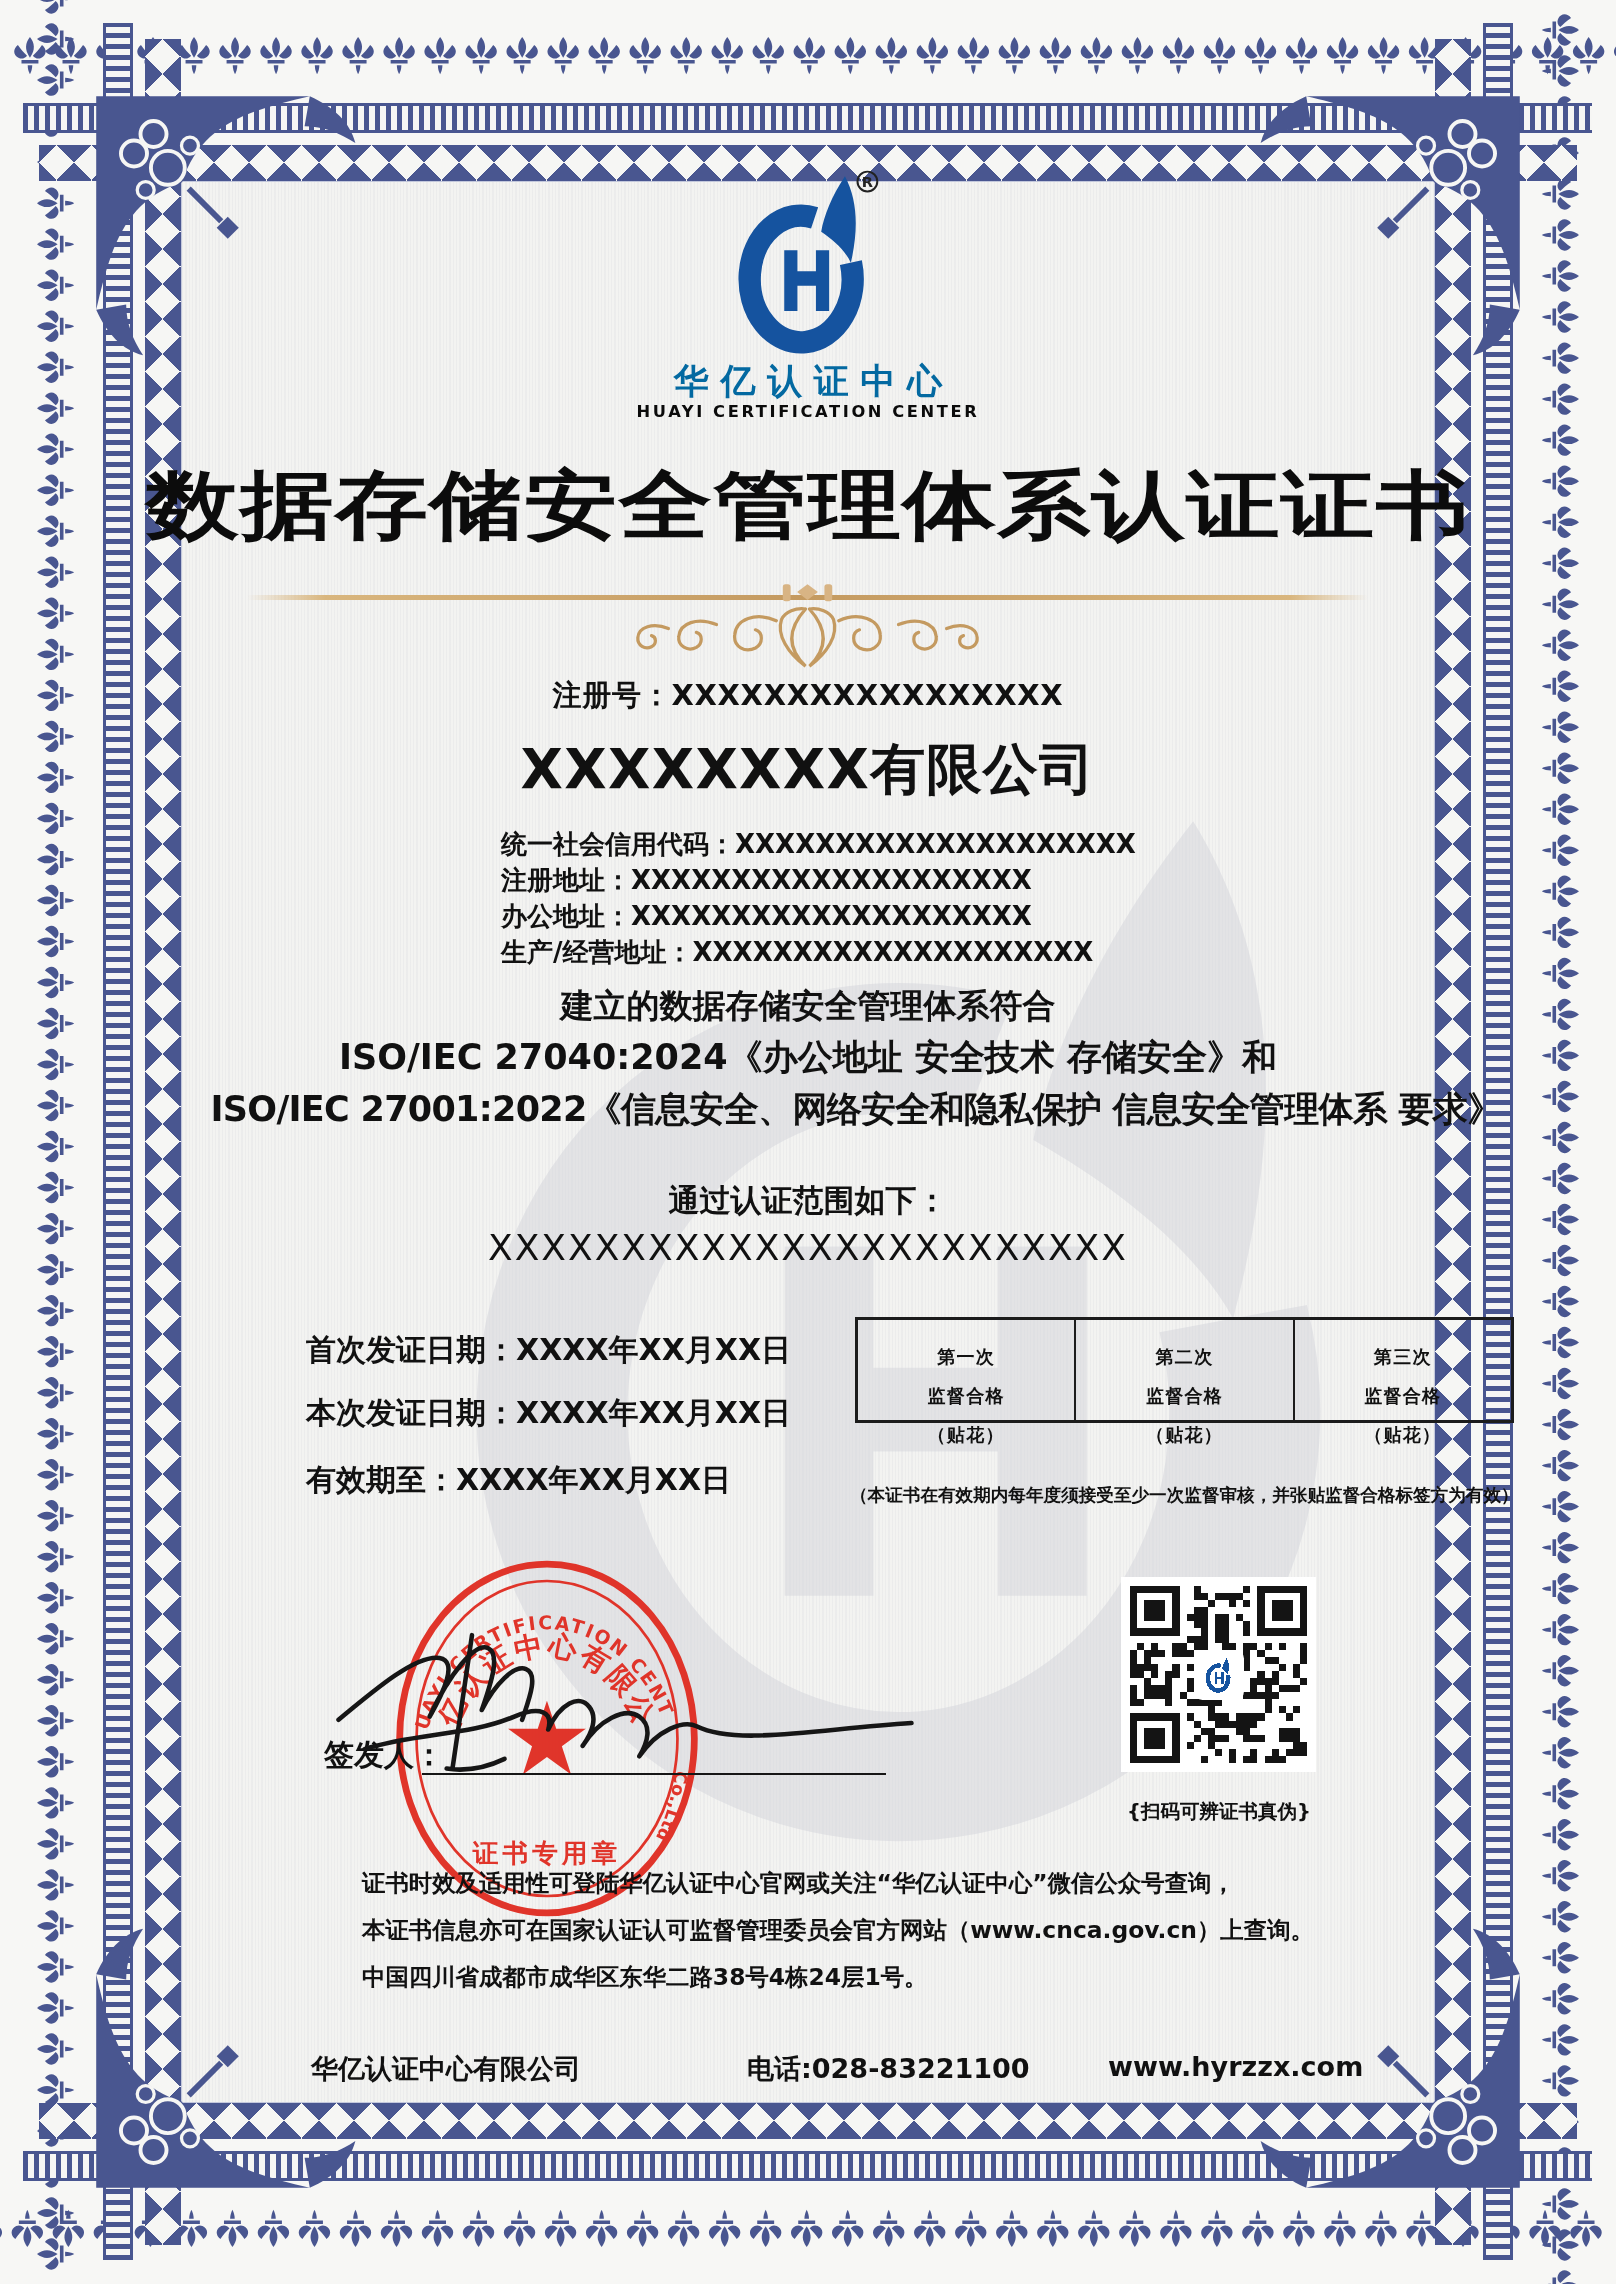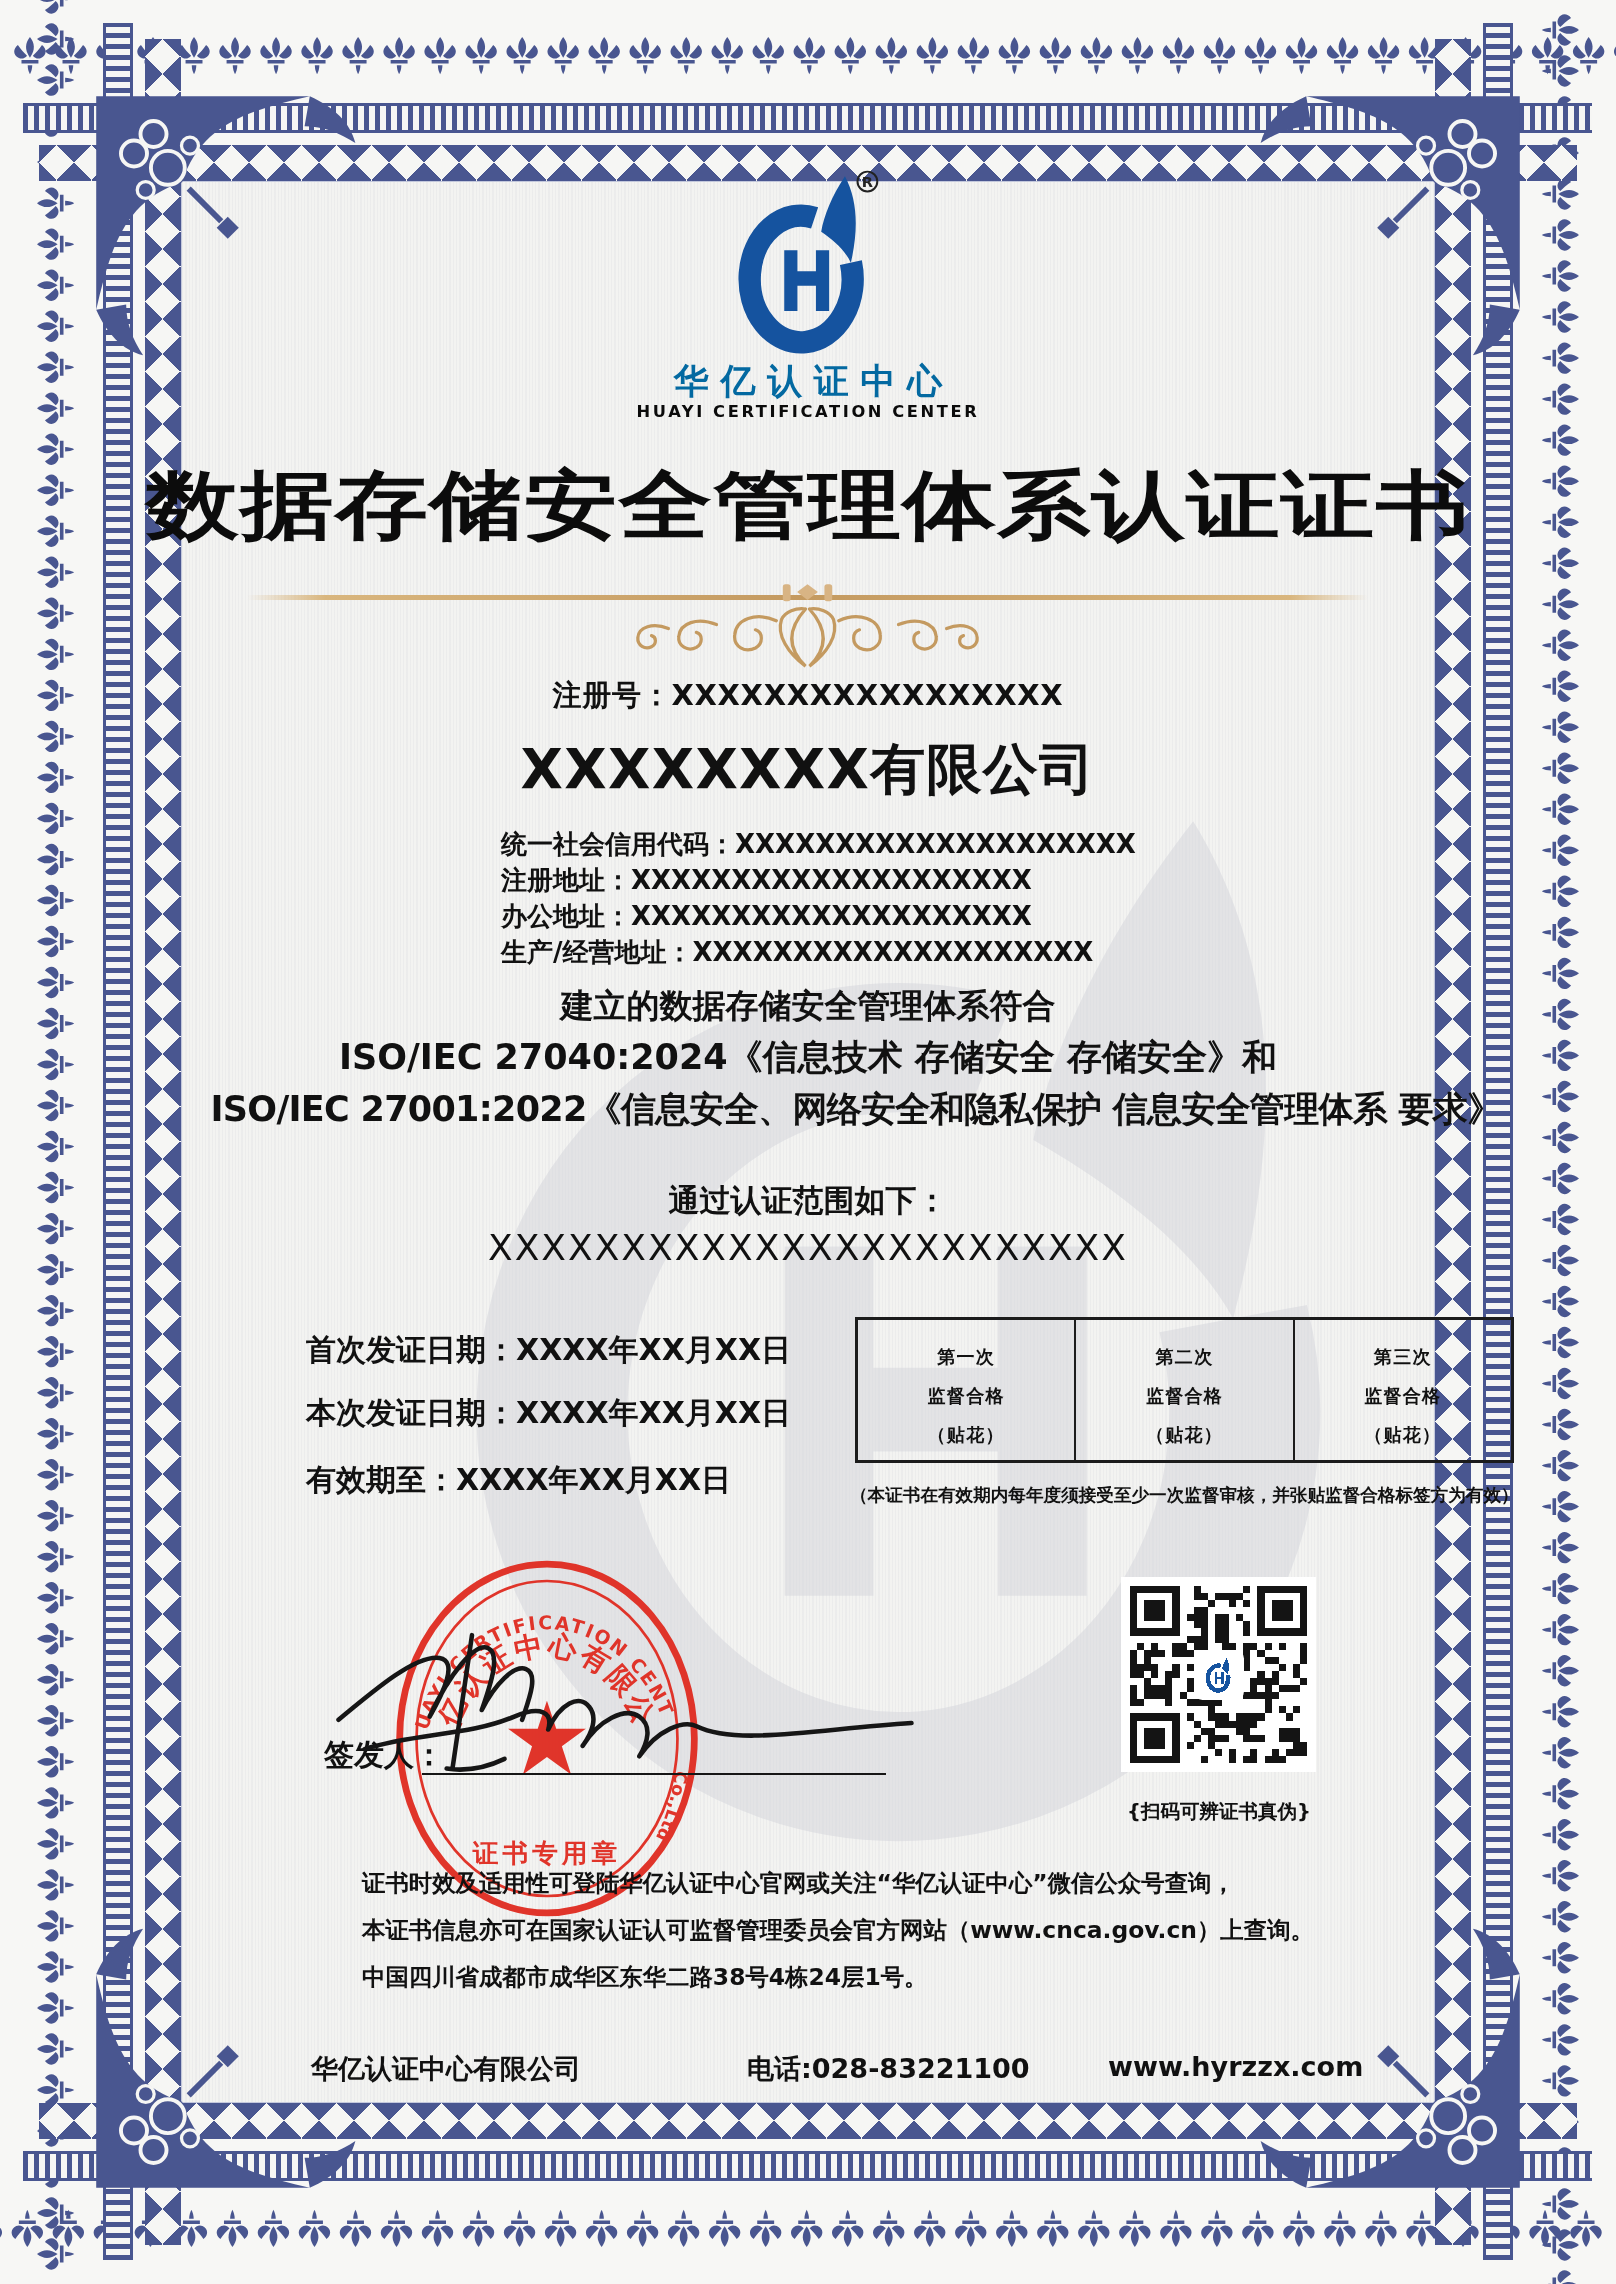--- a/index.html
+++ b/index.html
@@ -60,21 +60,21 @@
   .reg-line { top:676px; font-size:29px; font-weight:700; letter-spacing:0.7px; }
   .company { top:733px; font-size:55px; font-weight:900; letter-spacing:1.3px; }
   .info-block { left:501px; top:826px; font-size:26px; font-weight:700; line-height:36px; }
   .intro { top:984px; font-size:33px; font-weight:900; }
   .std1 { top:1034px; font-size:35px; font-weight:900; white-space:nowrap; }
   .std2 { top:1086px; font-size:35px; font-weight:900; white-space:nowrap; letter-spacing:-0.7px;margin-left:48px; }
   .scope-label { top:1180px; font-size:31px; font-weight:700; }
   .scope-value { top:1227px; font-size:36px; font-weight:400; letter-spacing:2px; }
   .date-line { left:306px; font-size:30px; font-weight:900; white-space:nowrap; }
   .d1 { top:1330px; } .d2 { top:1393px; } .d3 { top:1460px; }
-  .sup-table { left:855px; top:1317px; width:659px; height:146px;
+  .sup-table { left:855px; top:1317px; width:659px; height:106px;
     border:3.3px solid #1c1c1c; display:flex; }
   .sup-cell { flex:1; border-right:2.6px solid #1c1c1c; text-align:center;
     font-size:18px; font-weight:700; letter-spacing:1.3px; padding-top:17px; line-height:39px; }
   .sup-cell:last-child { border-right:none; }
   .sup-note { left:850px; top:1483px; font-size:17.6px; font-weight:700; white-space:nowrap; }
   .seal-svg { left:384px; top:1556px; width:326px; height:365px; opacity:.95; }
   .sign-svg { left:319px; top:1596px; width:612px; height:202px; z-index:6; }
   .issuer { left:324px; top:1735px; font-size:30px; font-weight:900; z-index:5; }
   .issuer-line { left:422px; top:1735px; width:464px; height:40px;
     border-bottom:2.6px solid #161616; z-index:5; }
@@ -385,21 +385,21 @@
   <div class="z center company">XXXXXXXX有限公司</div>
 
   <div class="z info-block">
     <div><span>统一社会信用代码：</span><span>XXXXXXXXXXXXXXXXXXXX</span></div>
     <div><span>注册地址：</span><span>XXXXXXXXXXXXXXXXXXXX</span></div>
     <div><span>办公地址：</span><span>XXXXXXXXXXXXXXXXXXXX</span></div>
     <div><span>生产/经营地址：</span><span>XXXXXXXXXXXXXXXXXXXX</span></div>
   </div>
 
   <div class="z center intro">建立的数据存储安全管理体系符合</div>
-  <div class="z center std1">ISO/IEC 27040:2024《信息技术 存储安全 存储安全》和</div>
+  <div class="z center std1">ISO/IEC 27040:2024《办公地址 安全技术 存储安全》和</div>
   <div class="z center std2">ISO/IEC 27001:2022《信息安全、网络安全和隐私保护 信息安全管理体系 要求》</div>
 
   <div class="z center scope-label">通过认证范围如下：</div>
   <div class="z center scope-value">XXXXXXXXXXXXXXXXXXXXXXXX</div>
 
   <div class="z date-line d1"><span>首次发证日期：</span><span>XXXX年XX月XX日</span></div>
   <div class="z date-line d2"><span>本次发证日期：</span><span>XXXX年XX月XX日</span></div>
   <div class="z date-line d3"><span>有效期至：</span><span>XXXX年XX月XX日</span></div>
 
   <div class="z sup-table">

